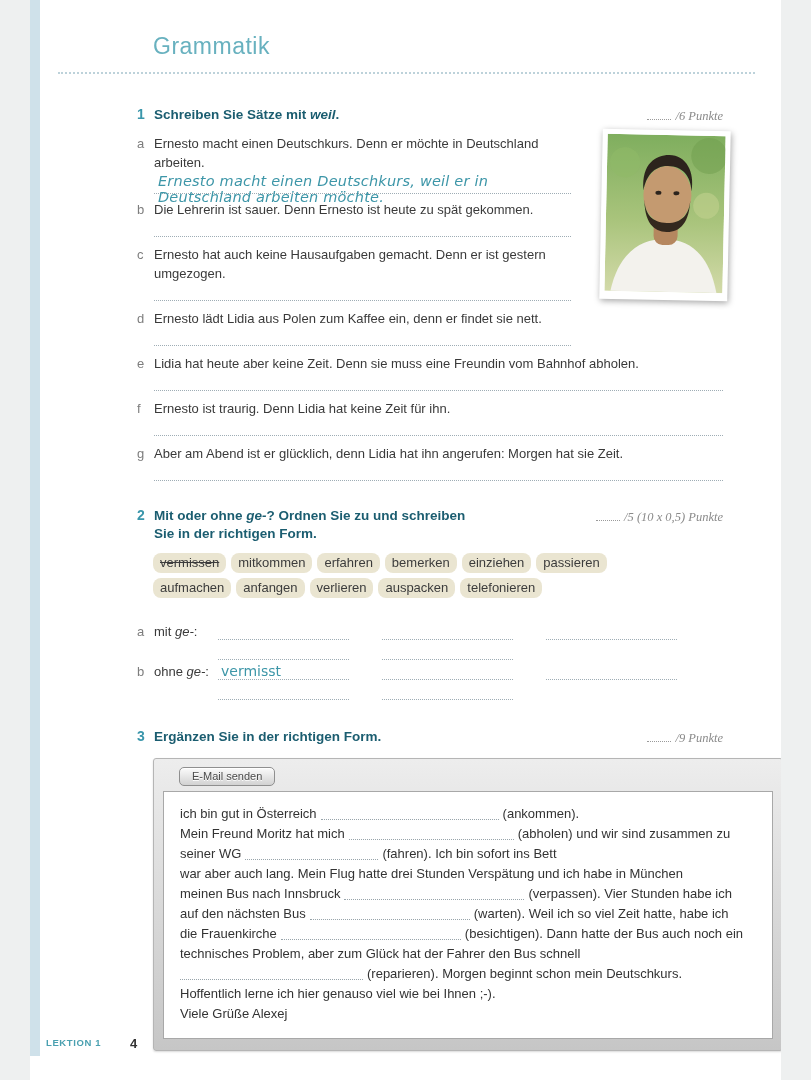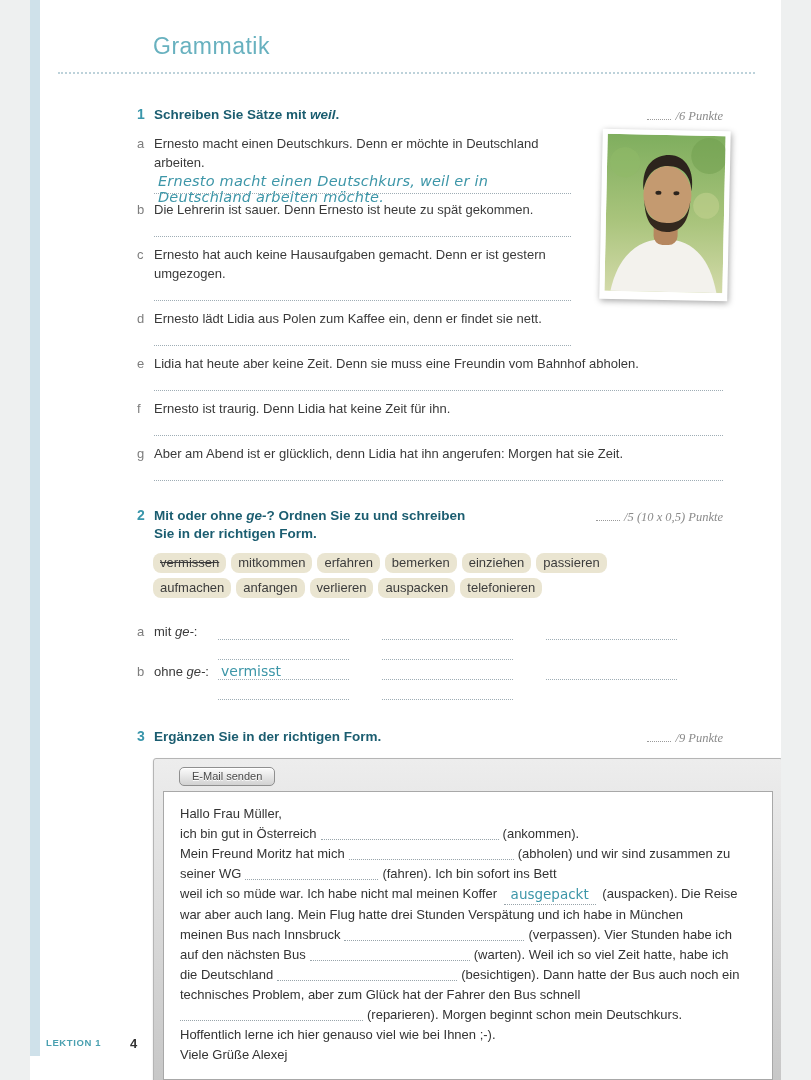--- a/index.html
+++ b/index.html
@@ -214,29 +214,27 @@
     <section class="ex3">
       <div class="ex-head">
         <span class="ex-num">3</span>
         <span class="ex-title">Ergänzen Sie in der richtigen Form.</span>
         <span class="pts"><span class="pts-blank"></span><span>/9 Punkte</span></span>
       </div>
 
       <div class="email">
         <span class="email-btn">E-Mail senden</span>
         <div class="email-inner">
-          <div class="eline"><span>Hallo Frau Müller,</span></div>
           <div class="eline"><span>ich bin gut in Österreich</span><span class="bl" style="width:178px"></span><span>(ankommen).</span></div>
           <div class="eline"><span>Mein Freund Moritz hat mich</span><span class="bl" style="width:165px"></span><span>(abholen) und wir sind zusammen zu</span></div>
           <div class="eline"><span>seiner WG</span><span class="bl" style="width:133px"></span><span>(fahren). Ich bin sofort ins Bett</span></div>
-          <div class="eline"><span>weil ich so müde war. Ich habe nicht mal meinen Koffer</span> <span class="hand-inline hand">ausgepackt</span> <span>(auspacken). Die Reise</span></div>
           <div class="eline"><span>war aber auch lang. Mein Flug hatte drei Stunden Verspätung und ich habe in München</span></div>
           <div class="eline"><span>meinen Bus nach Innsbruck</span><span class="bl" style="width:180px"></span><span>(verpassen). Vier Stunden habe ich</span></div>
           <div class="eline"><span>auf den nächsten Bus</span><span class="bl" style="width:160px"></span><span>(warten). Weil ich so viel Zeit hatte, habe ich</span></div>
-          <div class="eline"><span>die Deutschland</span><span class="bl" style="width:180px"></span><span>(besichtigen). Dann hatte der Bus auch noch ein</span></div>
+          <div class="eline"><span>die Frauenkirche</span><span class="bl" style="width:180px"></span><span>(besichtigen). Dann hatte der Bus auch noch ein</span></div>
           <div class="eline"><span>technisches Problem, aber zum Glück hat der Fahrer den Bus schnell</span></div>
           <div class="eline"><span class="bl" style="width:183px;margin-left:0"></span><span>(reparieren). Morgen beginnt schon mein Deutschkurs.</span></div>
           <div class="eline"><span>Hoffentlich lerne ich hier genauso viel wie bei Ihnen ;-).</span></div>
           <div class="eline"><span>Viele Grüße Alexej</span></div>
         </div>
       </div>
 
     </section>
   </div>
 

